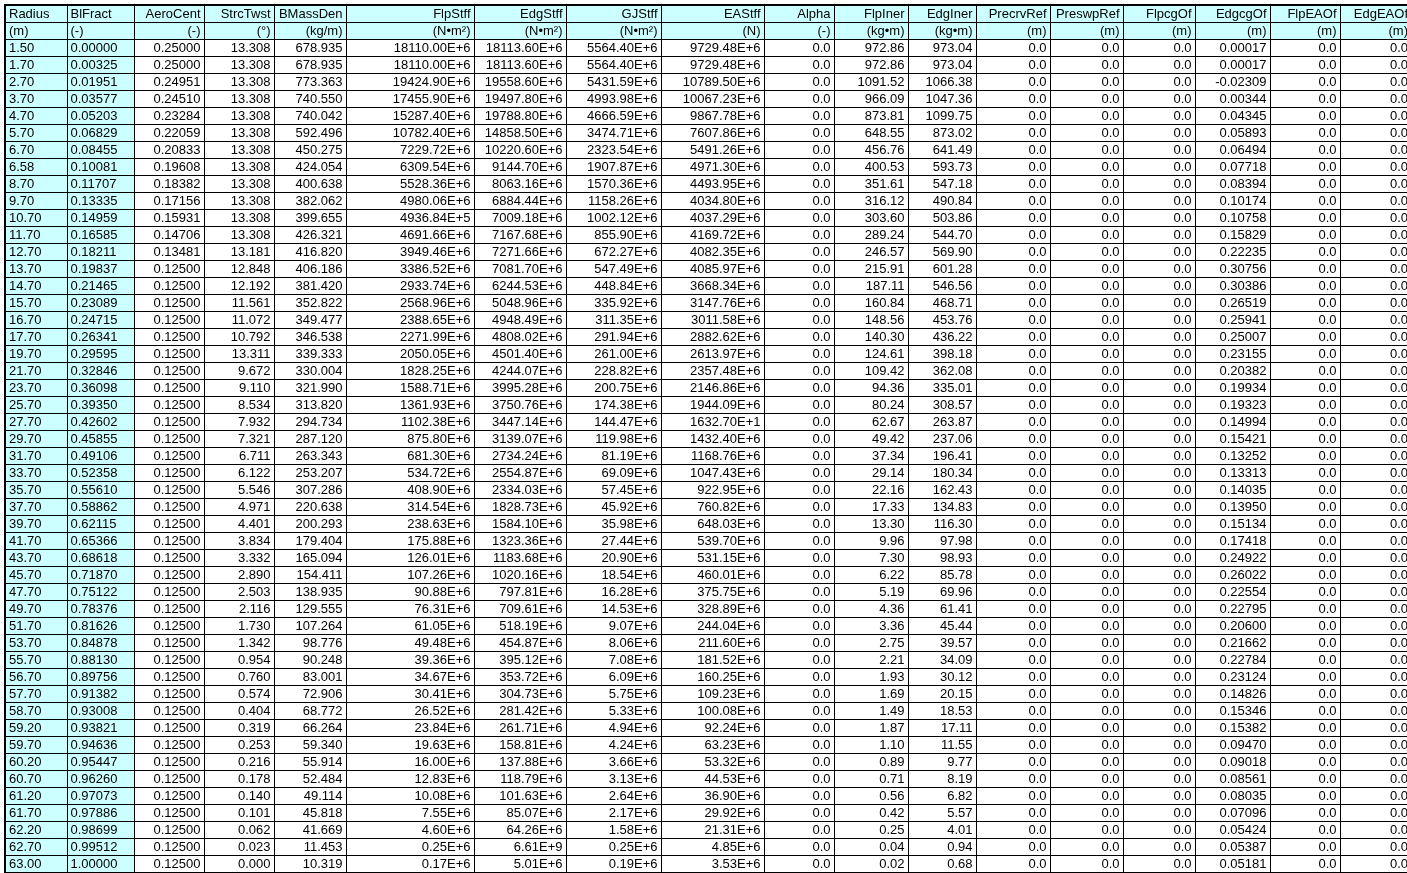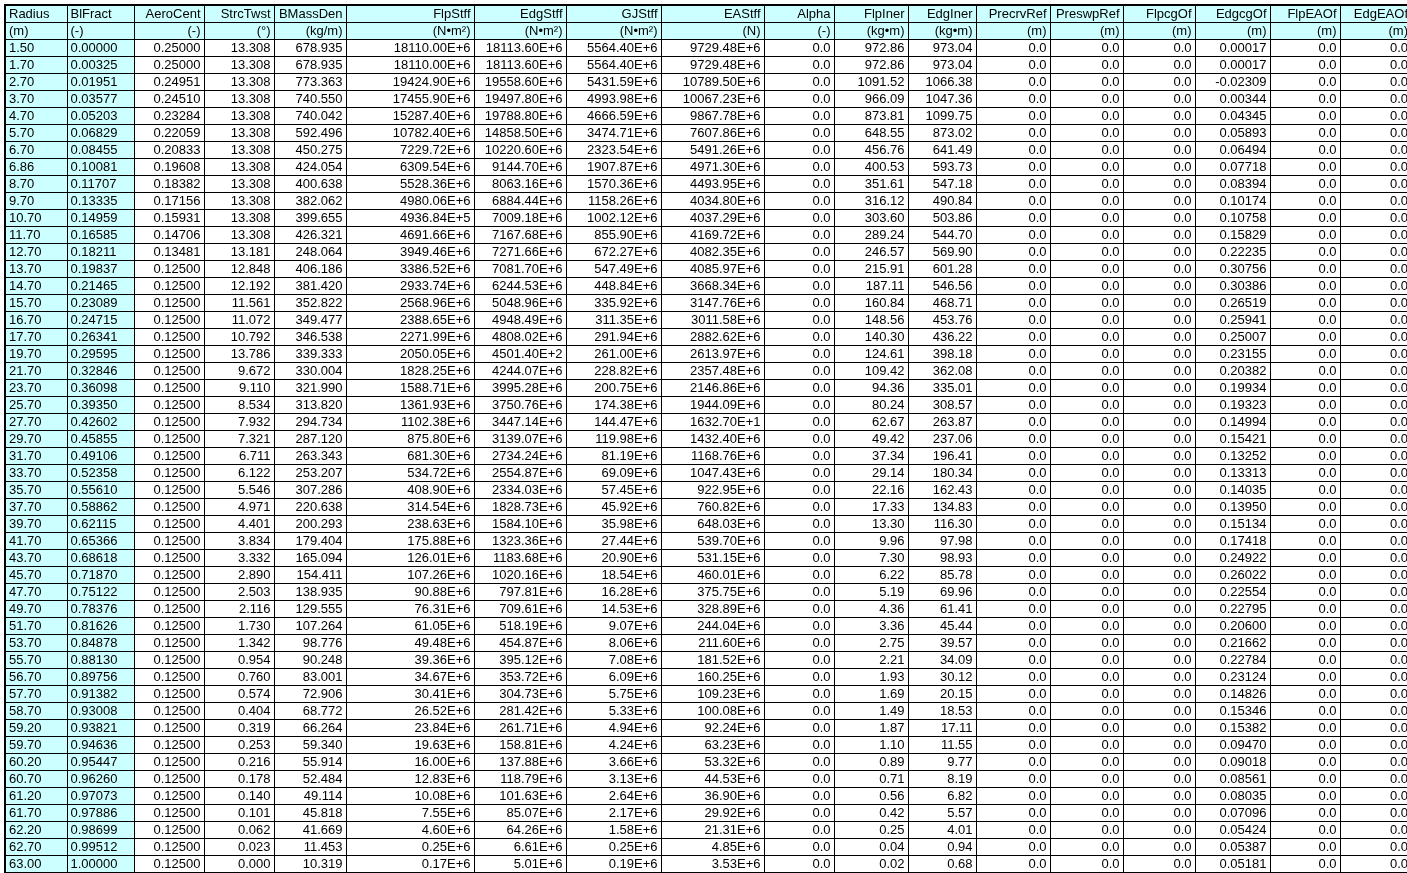--- a/index.html
+++ b/index.html
@@ -235,21 +235,21 @@
           <td class="R">456.76</td>
           <td class="R">641.49</td>
           <td class="R">0.0</td>
           <td class="R">0.0</td>
           <td class="R">0.0</td>
           <td class="R">0.06494</td>
           <td class="R">0.0</td>
           <td class="R">0.0</td>
         </tr>
         <tr>
-          <td class="hl L">6.86</td>
+          <td class="hl L">6.58</td>
           <td class="hl L">0.10081</td>
           <td class="R">0.19608</td>
           <td class="R">13.308</td>
           <td class="R">424.054</td>
           <td class="R">6309.54E+6</td>
           <td class="R">9144.70E+6</td>
           <td class="R">1907.87E+6</td>
           <td class="R">4971.30E+6</td>
           <td class="R">0.0</td>
           <td class="R">400.53</td>
@@ -339,21 +339,21 @@
           <td class="R">0.0</td>
           <td class="R">0.15829</td>
           <td class="R">0.0</td>
           <td class="R">0.0</td>
         </tr>
         <tr>
           <td class="hl L">12.70</td>
           <td class="hl L">0.18211</td>
           <td class="R">0.13481</td>
           <td class="R">13.181</td>
-          <td class="R">248.064</td>
+          <td class="R">416.820</td>
           <td class="R">3949.46E+6</td>
           <td class="R">7271.66E+6</td>
           <td class="R">672.27E+6</td>
           <td class="R">4082.35E+6</td>
           <td class="R">0.0</td>
           <td class="R">246.57</td>
           <td class="R">569.90</td>
           <td class="R">0.0</td>
           <td class="R">0.0</td>
           <td class="R">0.0</td>
@@ -458,24 +458,24 @@
           <td class="R">0.0</td>
           <td class="R">0.0</td>
           <td class="R">0.25007</td>
           <td class="R">0.0</td>
           <td class="R">0.0</td>
         </tr>
         <tr>
           <td class="hl L">19.70</td>
           <td class="hl L">0.29595</td>
           <td class="R">0.12500</td>
-          <td class="R">13.786</td>
+          <td class="R">13.311</td>
           <td class="R">339.333</td>
           <td class="R">2050.05E+6</td>
-          <td class="R">4501.40E+2</td>
+          <td class="R">4501.40E+6</td>
           <td class="R">261.00E+6</td>
           <td class="R">2613.97E+6</td>
           <td class="R">0.0</td>
           <td class="R">124.61</td>
           <td class="R">398.18</td>
           <td class="R">0.0</td>
           <td class="R">0.0</td>
           <td class="R">0.0</td>
           <td class="R">0.23155</td>
           <td class="R">0.0</td>
@@ -1041,21 +1041,21 @@
           <td class="R">0.0</td>
           <td class="R">0.0</td>
         </tr>
         <tr>
           <td class="hl L">62.70</td>
           <td class="hl L">0.99512</td>
           <td class="R">0.12500</td>
           <td class="R">0.023</td>
           <td class="R">11.453</td>
           <td class="R">0.25E+6</td>
-          <td class="R">6.61E+6</td>
+          <td class="R">6.61E+9</td>
           <td class="R">0.25E+6</td>
           <td class="R">4.85E+6</td>
           <td class="R">0.0</td>
           <td class="R">0.04</td>
           <td class="R">0.94</td>
           <td class="R">0.0</td>
           <td class="R">0.0</td>
           <td class="R">0.0</td>
           <td class="R">0.05387</td>
           <td class="R">0.0</td>

